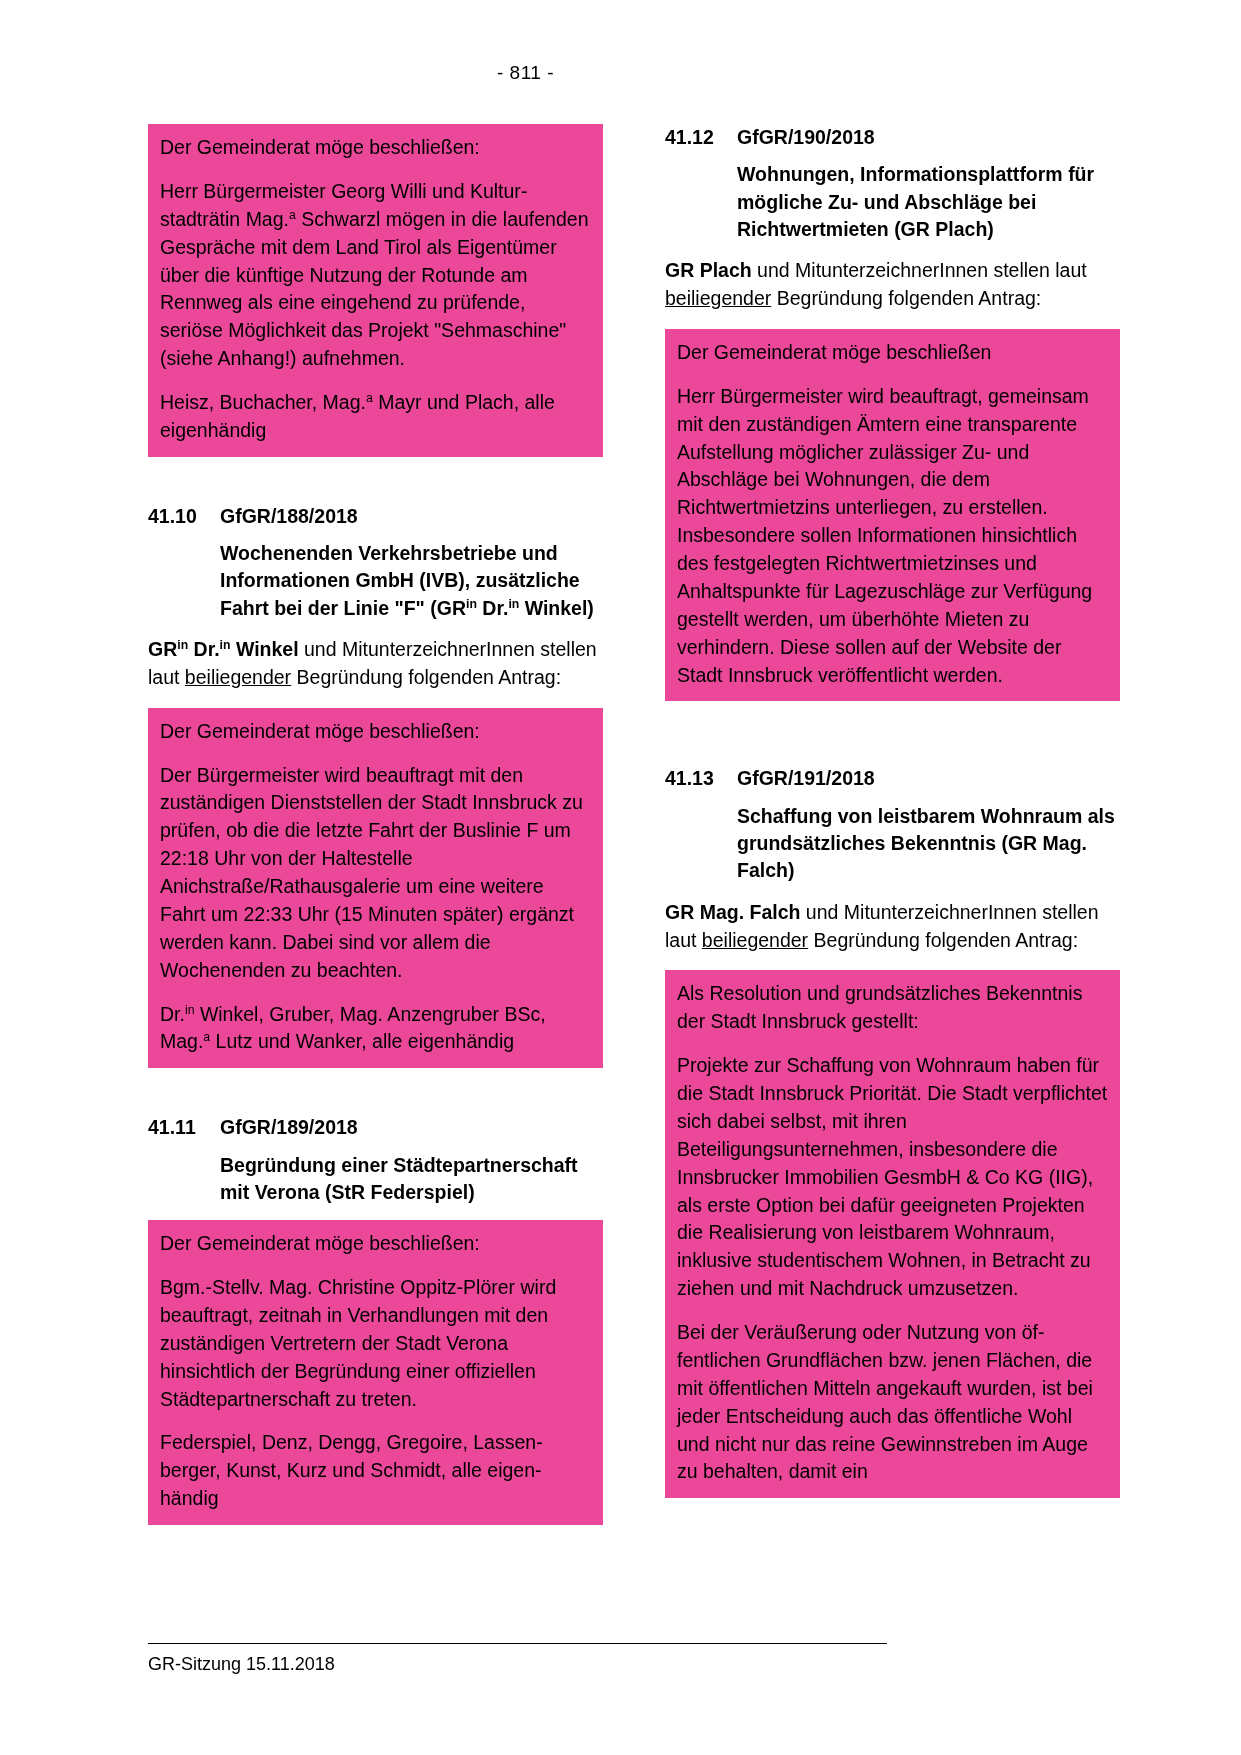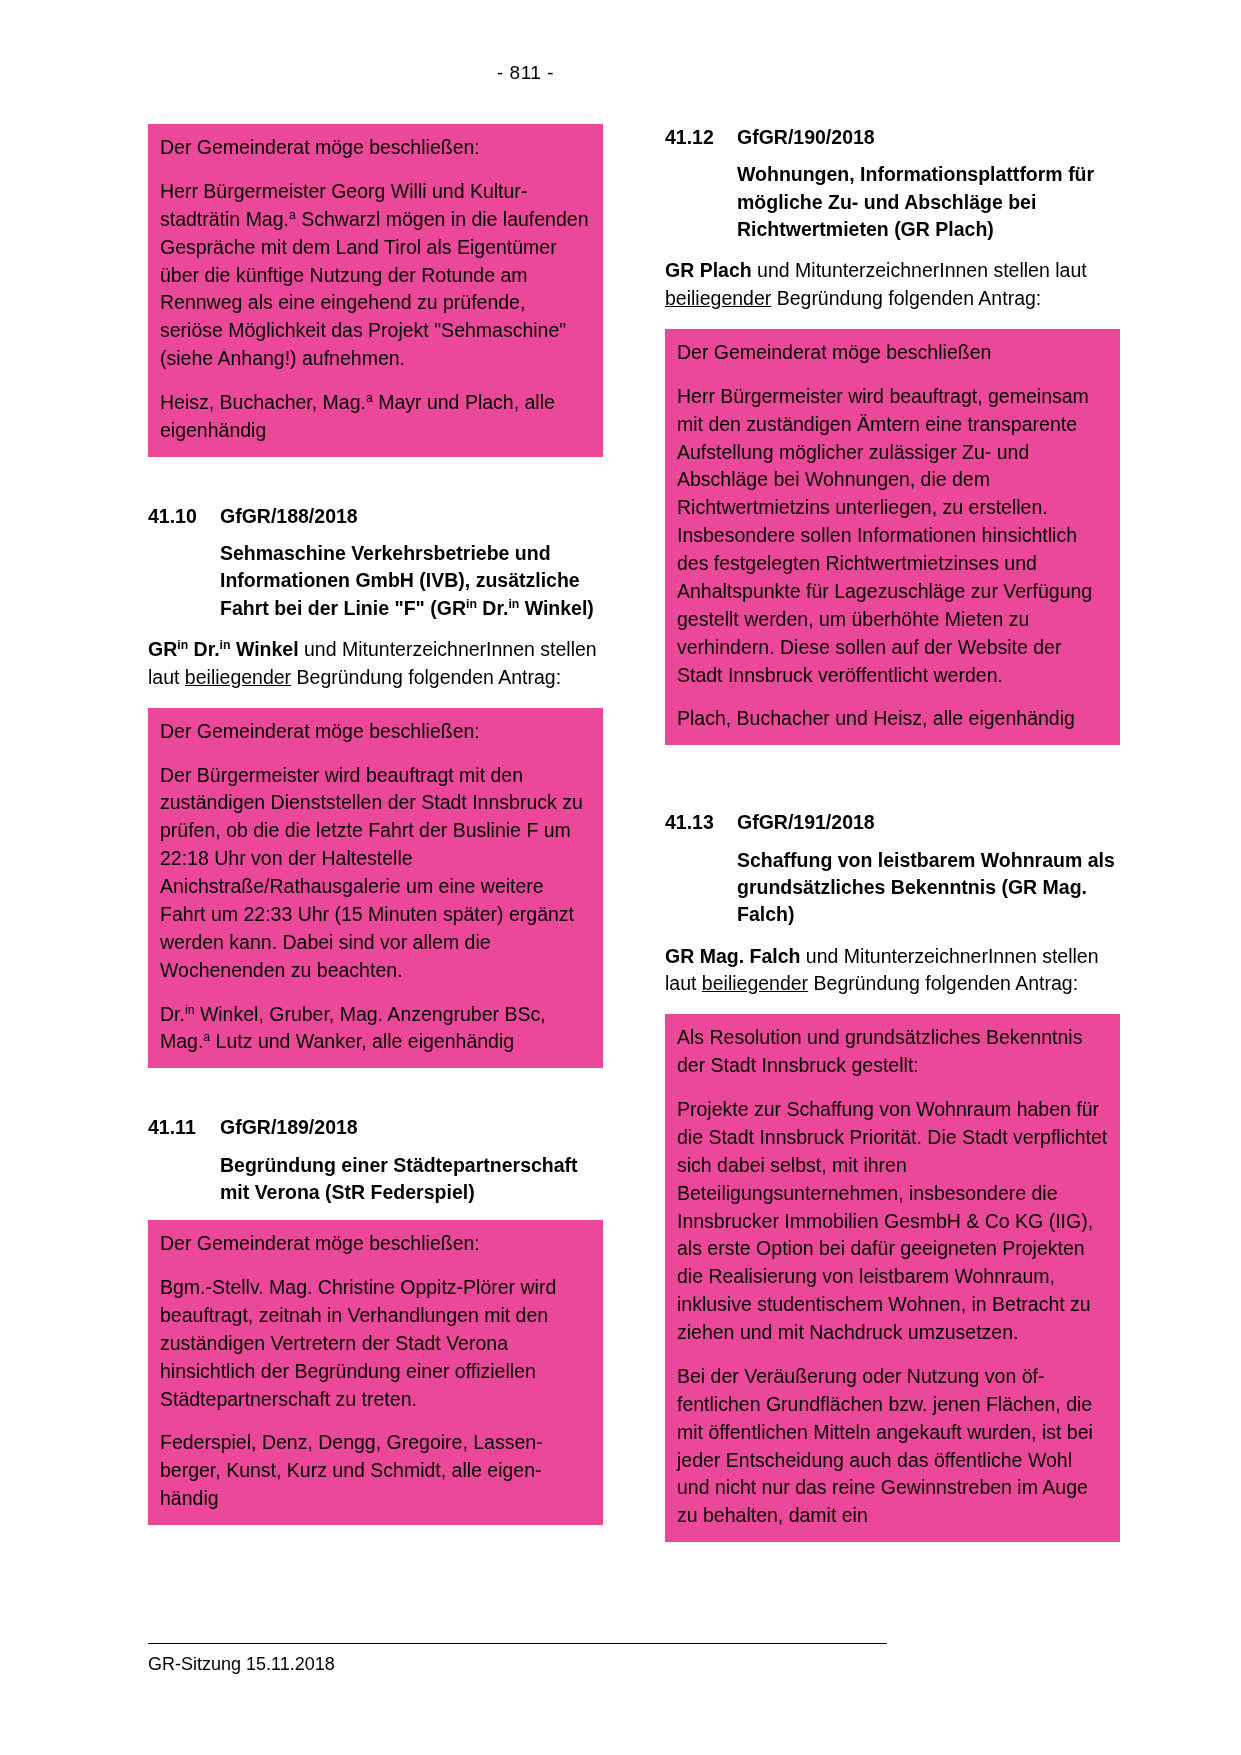--- a/index.html
+++ b/index.html
@@ -112,21 +112,21 @@
         <p><span>Heisz, Buchacher, Mag.</span><sup>a</sup><span> Mayr und Plach, alle eigenhändig</span></p>
       </div>
 
       <div class="gap-lg"></div>
 
       <div class="item-head">
         <span class="item-num">41.10</span>
         <span>GfGR/188/2018</span>
       </div>
       <div class="item-title">
-        <span>Sehmaschine Verkehrsbetriebe und</span>
+        <span>Wochenenden Verkehrsbetriebe und</span>
         <span>Informationen GmbH (IVB), zu­sätzliche Fahrt bei der Linie "F"</span>
         <span>(GR</span><sup>in</sup><span> Dr.</span><sup>in</sup><span> Winkel)</span>
       </div>
       <p><span class="b">GR</span><sup class="b">in</sup><span class="b"> Dr.</span><sup class="b">in</sup><span class="b"> Winkel</span><span> und MitunterzeichnerIn­nen stellen laut </span><span class="u">beiliegender</span><span> Begründung folgenden Antrag:</span></p>
 
       <div class="shaded">
         <p>Der Gemeinderat möge beschließen:</p>
         <p>Der Bürgermeister wird beauftragt mit den zuständigen Dienststellen der Stadt Inns­bruck zu prüfen, ob die die letzte Fahrt der Buslinie F um 22:18 Uhr von der Haltestelle Anichstraße/Rathausgalerie um eine wei­tere Fahrt um 22:33 Uhr (15 Minuten später) ergänzt werden kann. Dabei sind vor allem die Wochenenden zu beachten.</p>
         <p><span>Dr.</span><sup>in</sup><span> Winkel, Gruber, Mag. Anzengru­ber BSc, Mag.</span><sup>a</sup><span> Lutz und Wanker, alle ei­genhändig</span></p>
       </div>
@@ -157,21 +157,20 @@
       </div>
       <div class="item-title">
         <span>Wohnungen, Informationsplatt­</span><span>form für mögliche Zu- und Ab­schläge bei Richtwertmieten</span>
         <span>(GR Plach)</span>
       </div>
       <p><span class="b">GR Plach</span><span> und MitunterzeichnerInnen stel­len laut </span><span class="u">beiliegender</span><span> Begründung folgenden Antrag:</span></p>
 
       <div class="shaded">
         <p>Der Gemeinderat möge beschließen</p>
         <p>Herr Bürgermeister wird beauftragt, gemein­sam mit den zuständigen Ämtern eine trans­parente Aufstellung möglicher zulässiger Zu- und Abschläge bei Wohnungen, die dem Richtwertmietzins unterliegen, zu er­stellen. Insbesondere sollen Informationen hinsichtlich des festgelegten Richtwertmiet­zinses und Anhaltspunkte für Lagezu­schläge zur Verfügung gestellt werden, um überhöhte Mieten zu verhindern. Diese sol­len auf der Website der Stadt Innsbruck ver­öffentlicht werden.</p>
-        <p>Plach, Buchacher und Heisz, alle eigenhän­dig</p>
       </div>
 
       <div class="gap-lg"></div>
       <div class="gap-sm"></div>
 
       <div class="item-head">
         <span class="item-num">41.13</span>
         <span>GfGR/191/2018</span>
       </div>
       <div class="item-title">

